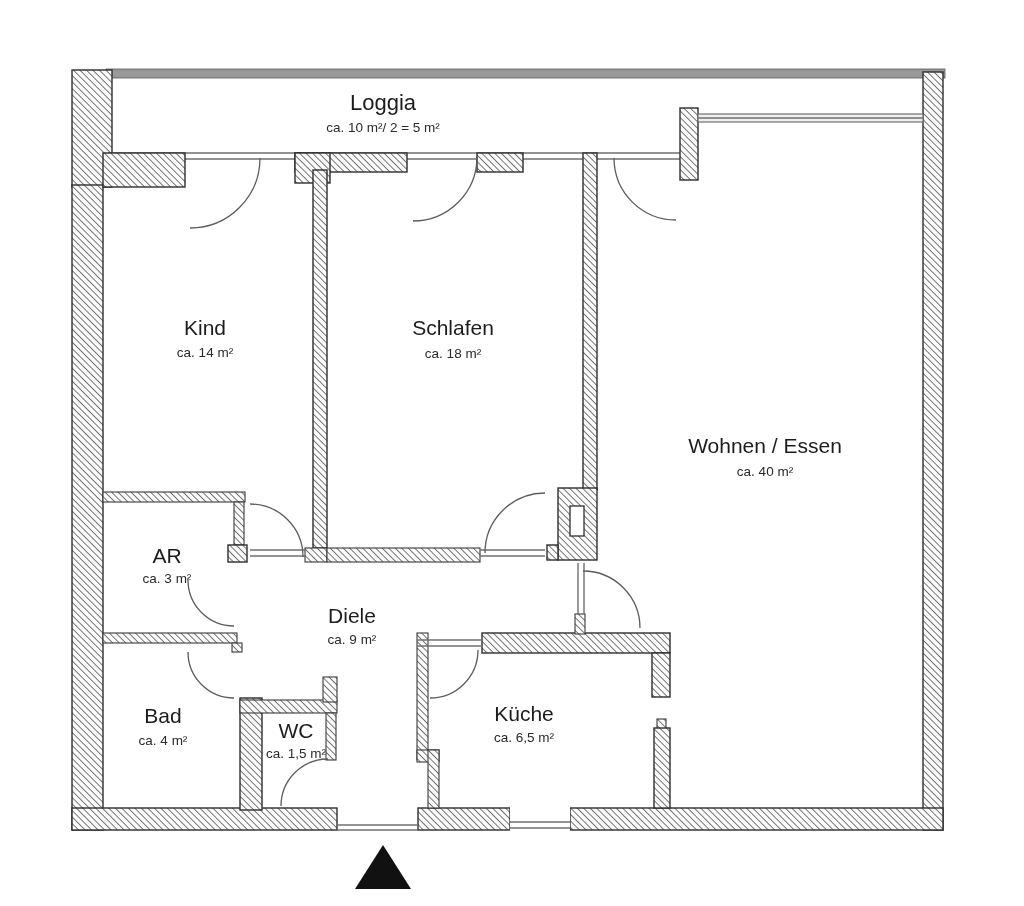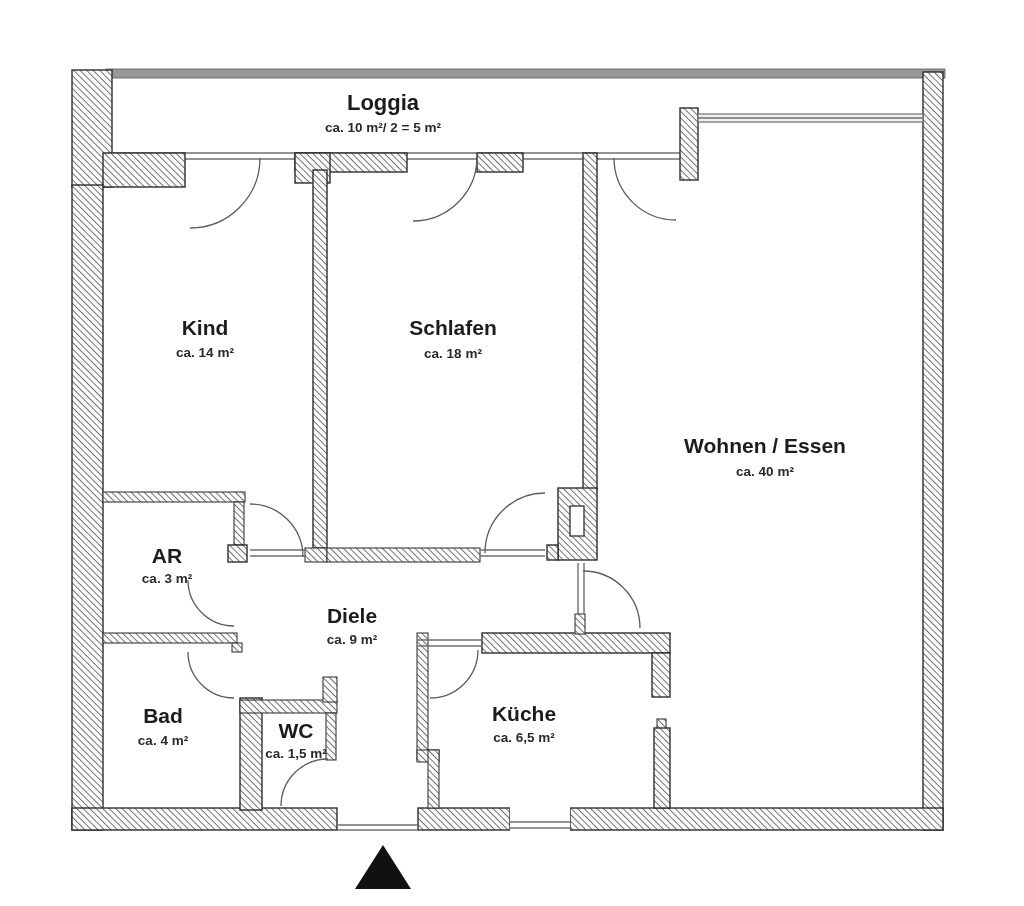--- a/index.html
+++ b/index.html
@@ -7,21 +7,20 @@
     padding: 0;
     background: #ffffff;
     font-family: "Liberation Sans", sans-serif;
   }
   .stage {
     position: relative;
     width: 1024px;
     height: 906px;
     background: #ffffff;
     overflow: hidden;
-    font-weight: bold;
   }
   svg { display: block; }
   .room-title {
     fill: #1c1c1c;
     font-size: 21px;
     font-family: "Liberation Sans", sans-serif;
   }
   .room-title.big { font-size: 22px; }
   .room-area {
     fill: #2a2a2a;

